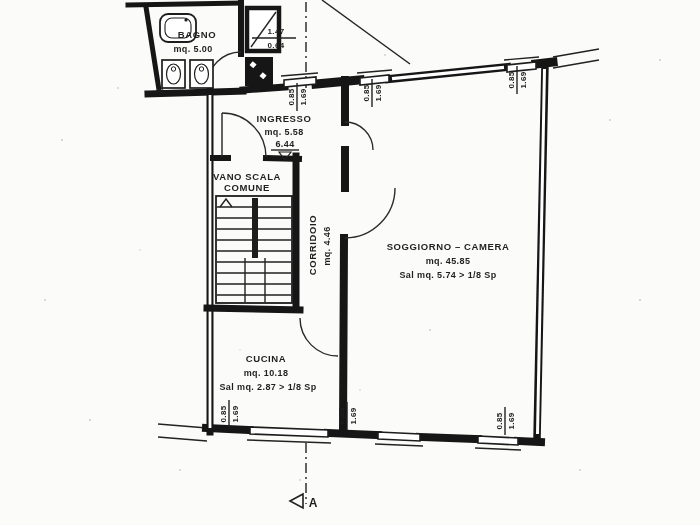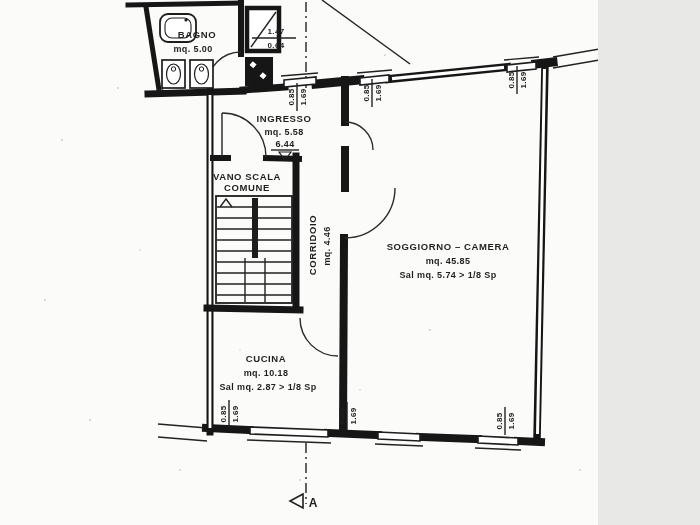--- a/index.html
+++ b/index.html
@@ -1,16 +1,16 @@
 <!DOCTYPE html>
 <html><head>
 <meta charset="utf-8">
 <style>
   html,body{margin:0;padding:0;background:#e8e8e6;}
-  #stage{position:relative;width:598px;height:525px;background:#fbfbf9;overflow:hidden;
+  #stage{position:relative;width:700px;height:525px;background:#fbfbf9;overflow:hidden;
          font-family:"Liberation Sans","DejaVu Sans",sans-serif;text-align:center;}
   svg{position:absolute;left:0;top:0;}
   text{fill:#1f1f1f;font-family:"Liberation Sans","DejaVu Sans",sans-serif;font-weight:700;}
   .room-name{font-size:9.5px;letter-spacing:.6px;}
   .room-area{font-size:9px;letter-spacing:.4px;}
   .dim-num{font-size:8px;letter-spacing:.3px;}
   .tiny{font-size:6.5px;}
   .section-letter{font-size:12px;}
   .wall{stroke:#161616;fill:none;stroke-linecap:square;}
   .wallcore{stroke:#ffffff;fill:none;stroke-linecap:butt;}

